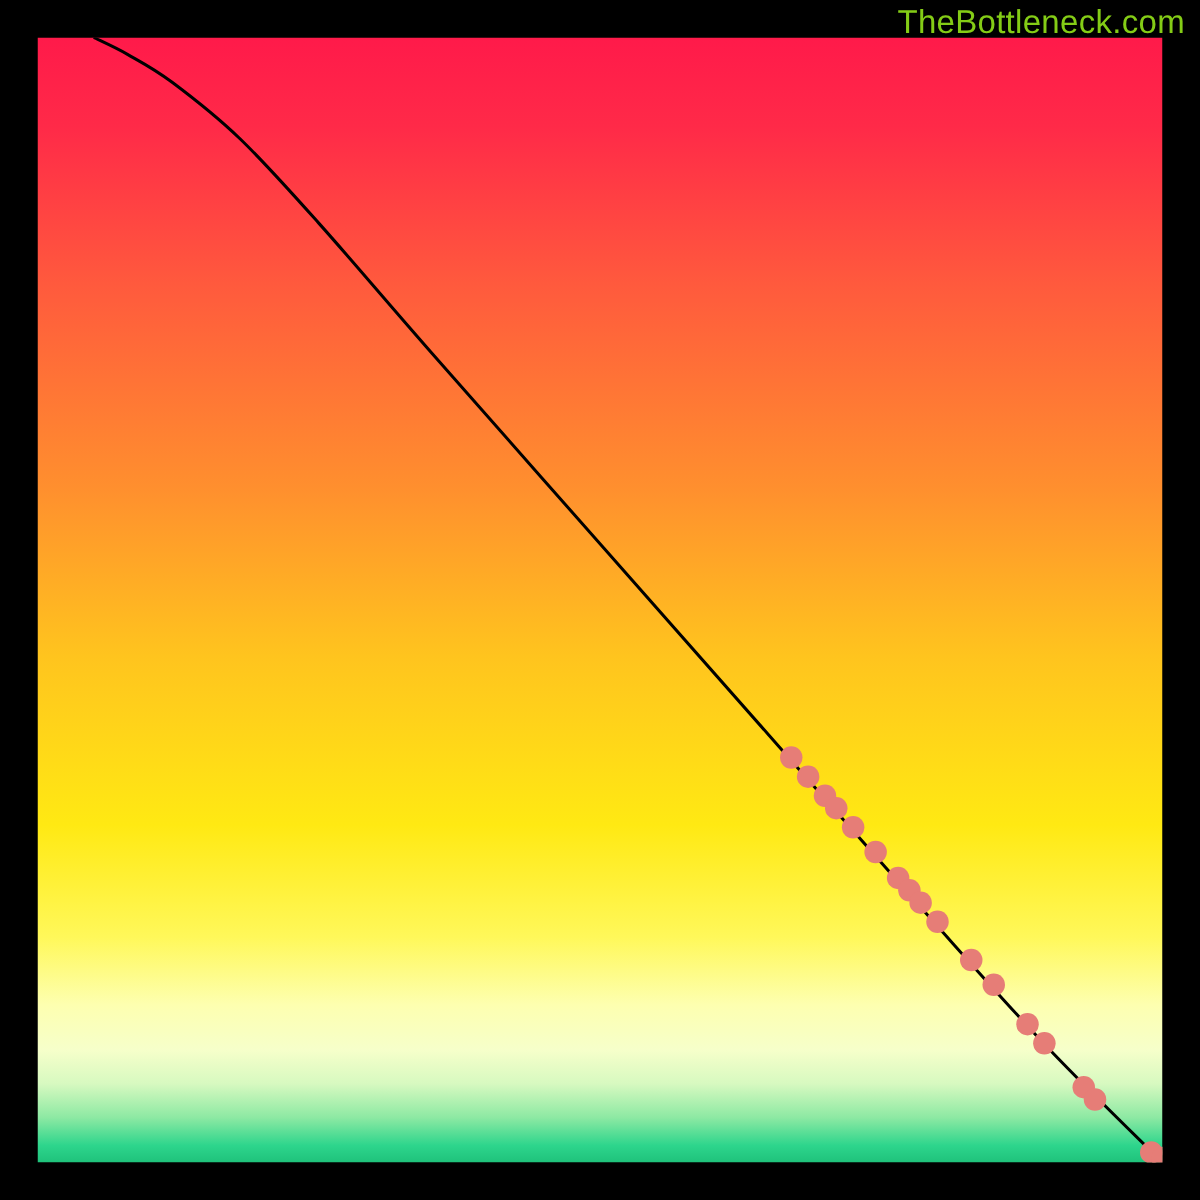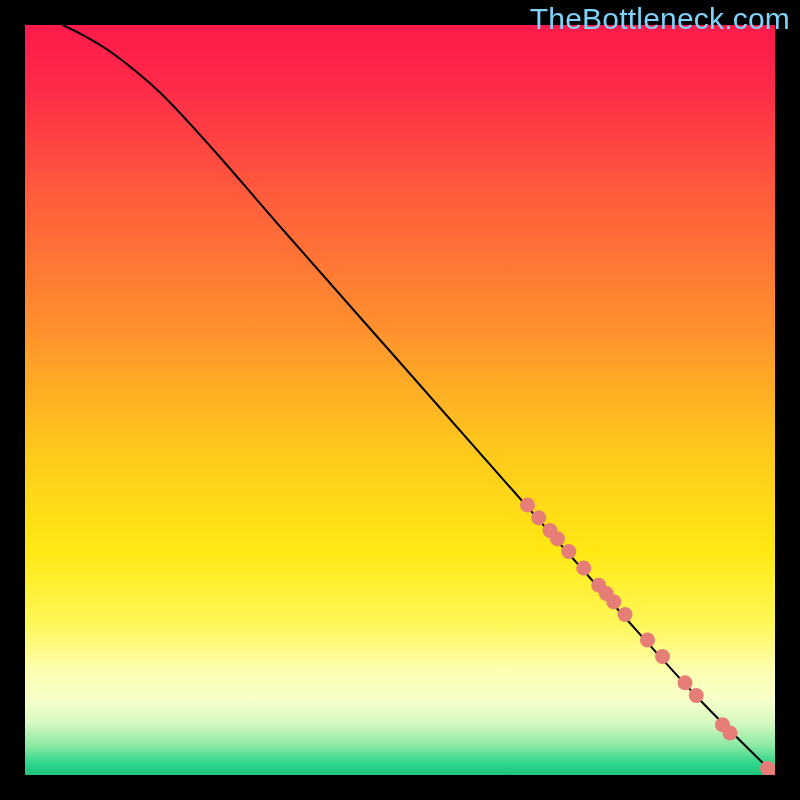--- a/index.html
+++ b/index.html
@@ -14,22 +14,22 @@
   .frame {
     position: relative;
     width: 800px;
     height: 800px;
     background: #000;
   }
   .watermark {
     position: absolute;
     top: 2px;
     right: 10px;
-    color: #7dd3fc;
-    font-size: 30px;
+    color: #84cc16;
+    font-size: 22px;
     font-weight: 500;
     letter-spacing: 0.2px;
     z-index: 50;
   }
   .plot-wrapper {
     position: absolute;
     left: 25px;
     top: 25px;
     width: 750px;
     height: 750px;

